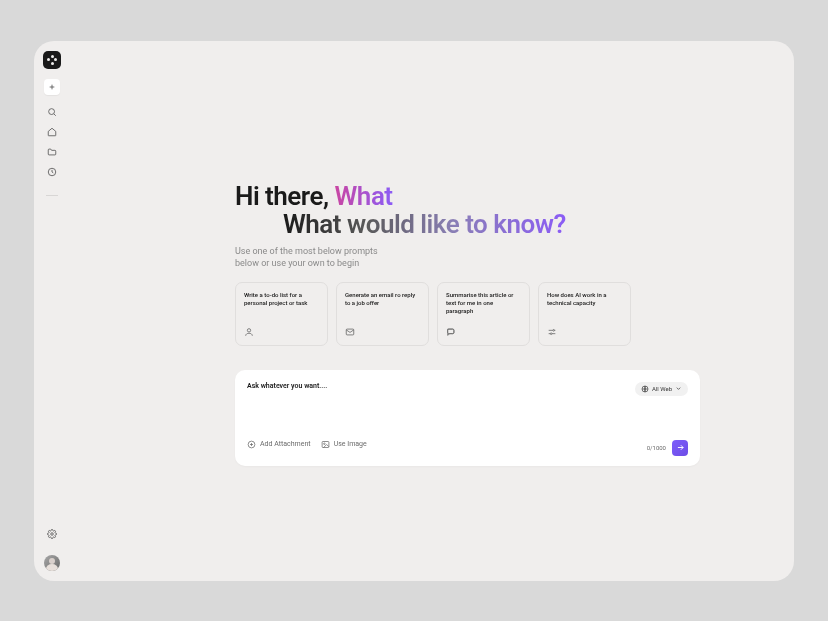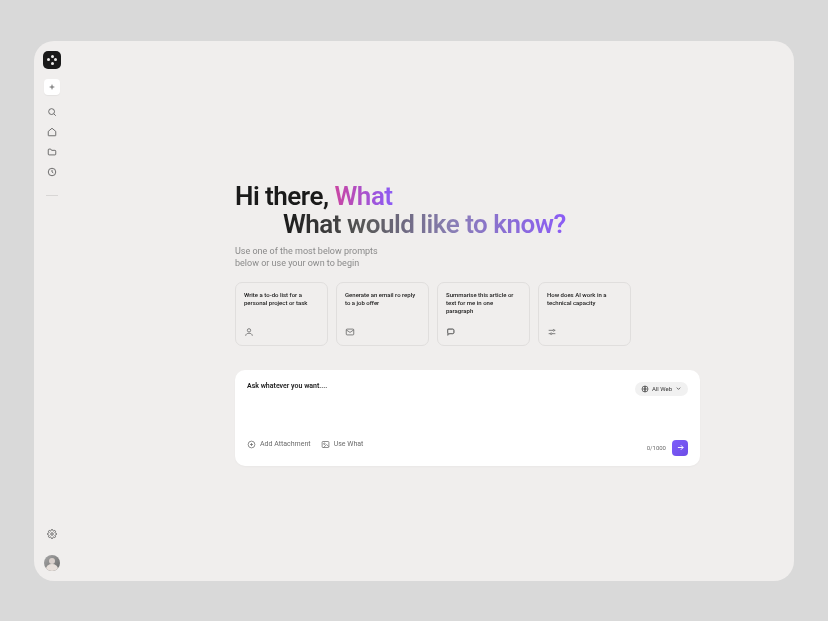--- a/index.html
+++ b/index.html
@@ -380,21 +380,21 @@
                 <path d="M12 8v8M8 12h8"></path>
               </svg>
             <span>Add Attachment</span>
           </div>
           <div class="attach-action">
             <svg width="9" height="9" viewBox="0 0 24 24" fill="none" stroke="currentColor" stroke-width="2">
                 <rect x="3" y="4" width="18" height="16" rx="2"></rect>
                 <circle cx="9" cy="10" r="2"></circle>
                 <path d="M21 18l-6-6-9 9"></path>
               </svg>
-            <span>Use What</span>
+            <span>Use Image</span>
           </div>
         </div>
         <div class="send-area">
           <span class="char-count">0/1000</span>
           <div class="send-btn">
             <svg width="9" height="9" viewBox="0 0 24 24" fill="none" stroke="currentColor" stroke-width="2.5">
                 <path d="M5 12h14M13 6l6 6-6 6"></path>
               </svg>
           </div>
         </div>

